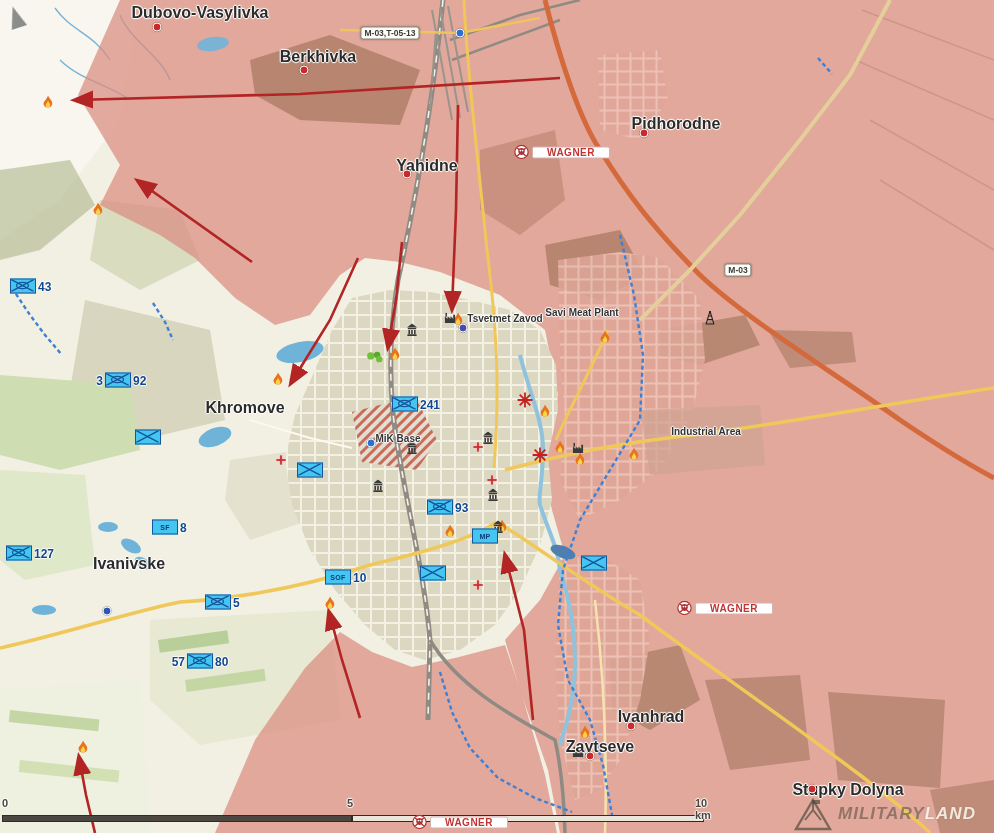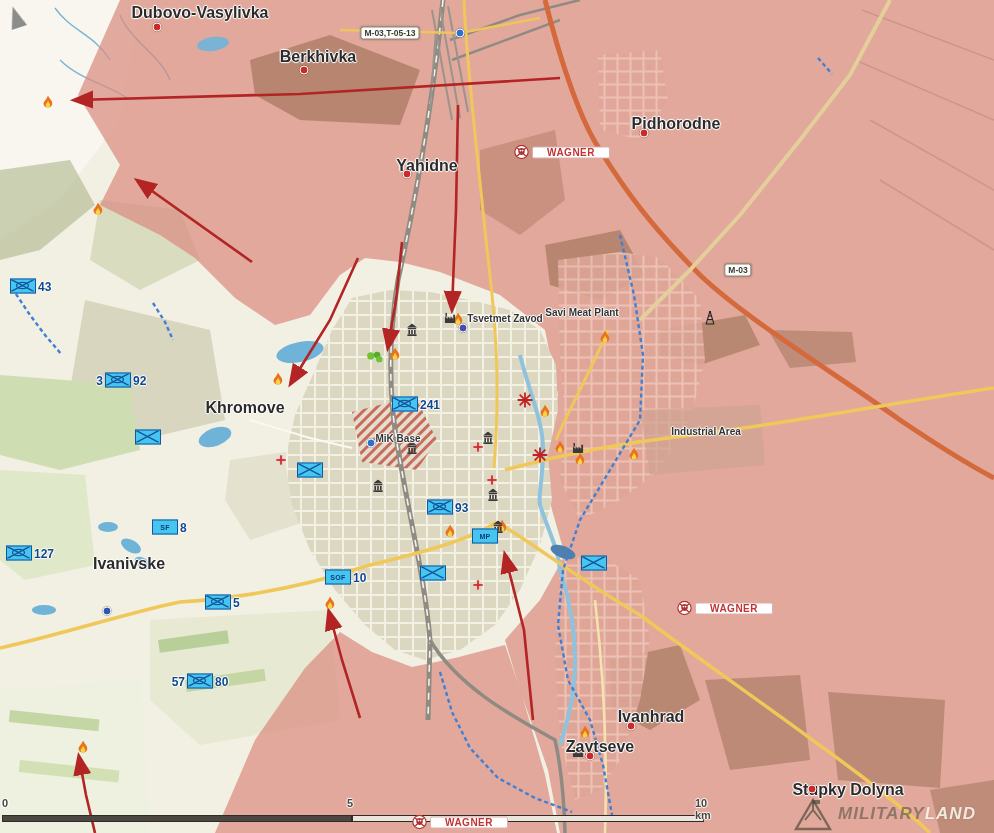--- a/index.html
+++ b/index.html
@@ -355,21 +355,21 @@
         <span class="inside">SF</span>
         <span class="unit-num right">8</span>
       </div>
       <div class="unit" style="left: 218px; top: 602px;">
         <svg width="23" height="12" viewBox="0 0 23 12">
           <path d="M0 0 L23 12 M23 0 L0 12" stroke="#15559d" stroke-width="1.5"></path>
           <ellipse cx="11.5" cy="6" rx="6" ry="3.2" fill="none" stroke="#15559d" stroke-width="1.3"></ellipse>
         </svg>
         <span class="unit-num right">5</span>
       </div>
-      <div class="unit" style="left: 200px; top: 661px; margin-top: 20px;">
+      <div class="unit" style="left: 200px; top: 661px;">
         <svg width="23" height="12" viewBox="0 0 23 12">
           <path d="M0 0 L23 12 M23 0 L0 12" stroke="#15559d" stroke-width="1.5"></path>
           <ellipse cx="11.5" cy="6" rx="6" ry="3.2" fill="none" stroke="#15559d" stroke-width="1.3"></ellipse>
         </svg>
         <span class="unit-num left">57</span>
         <span class="unit-num right">80</span>
       </div>
     </div>
 </div>
 

